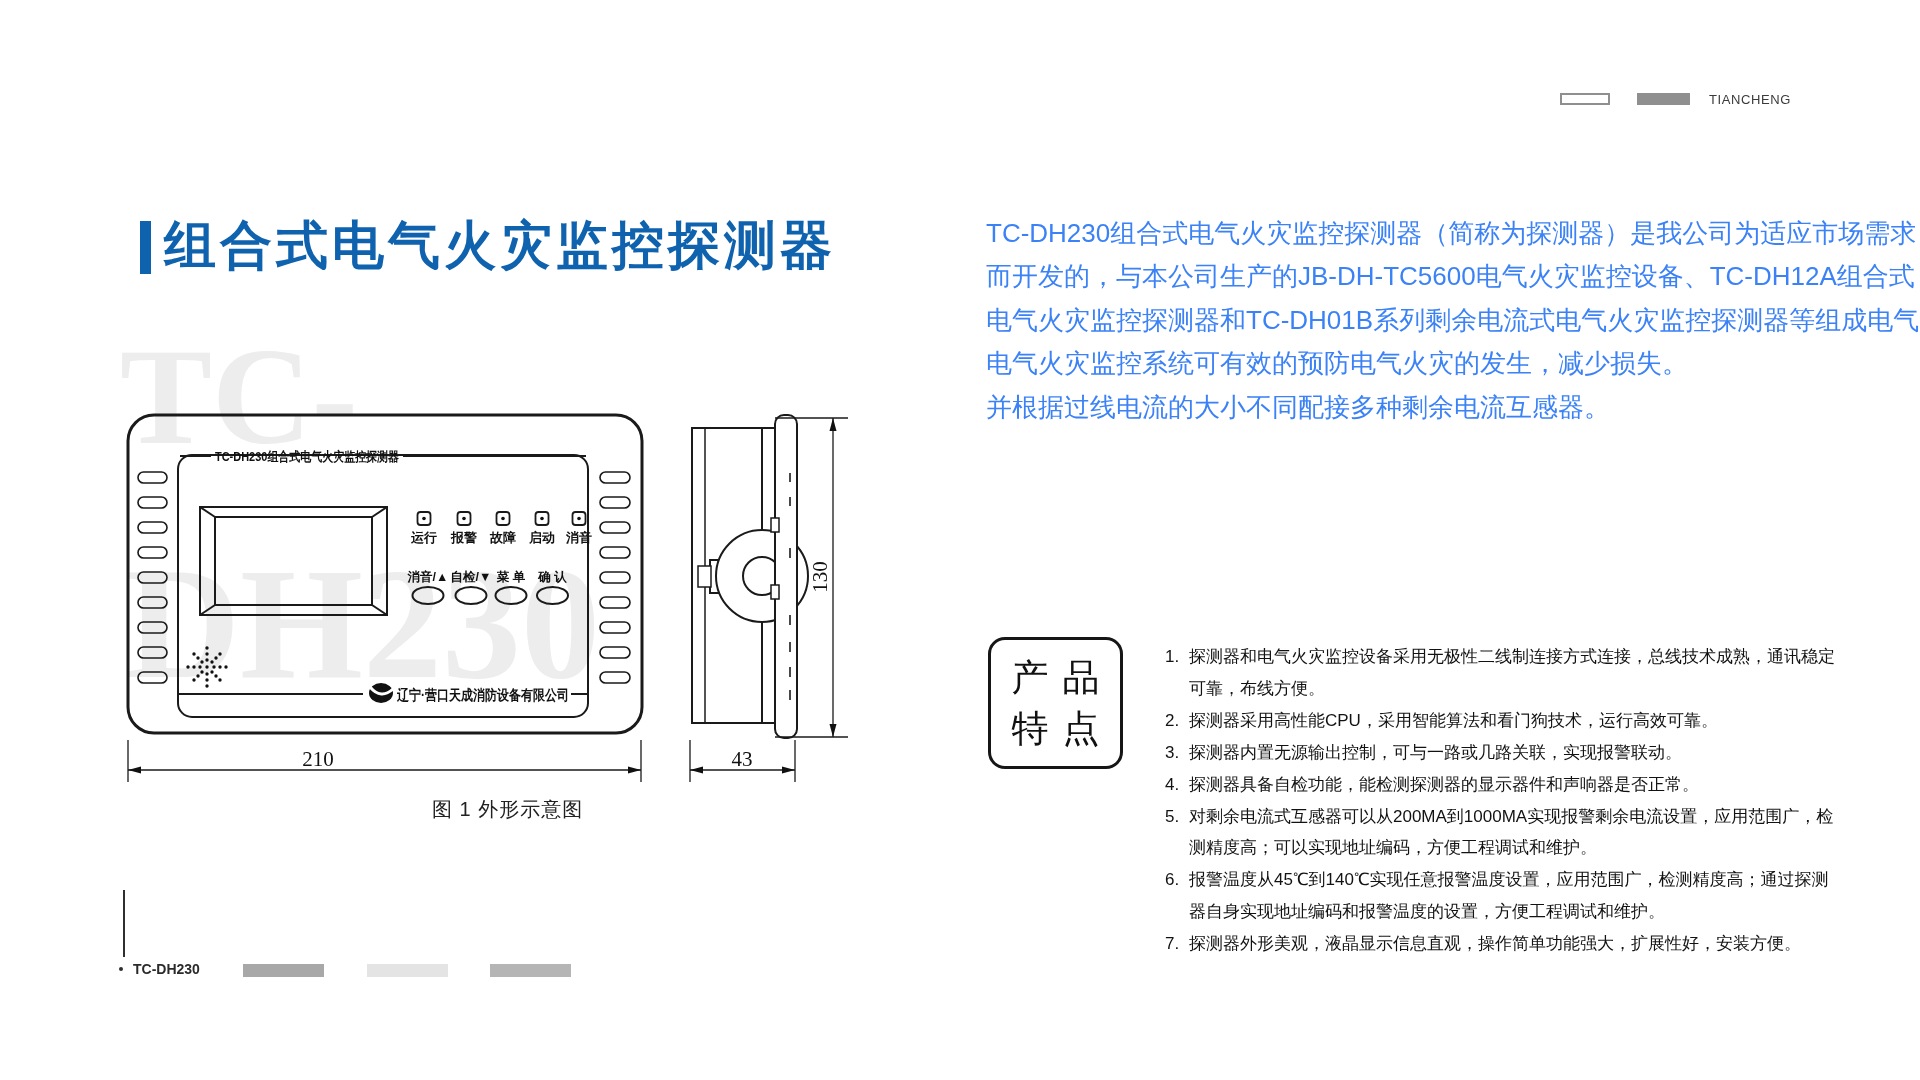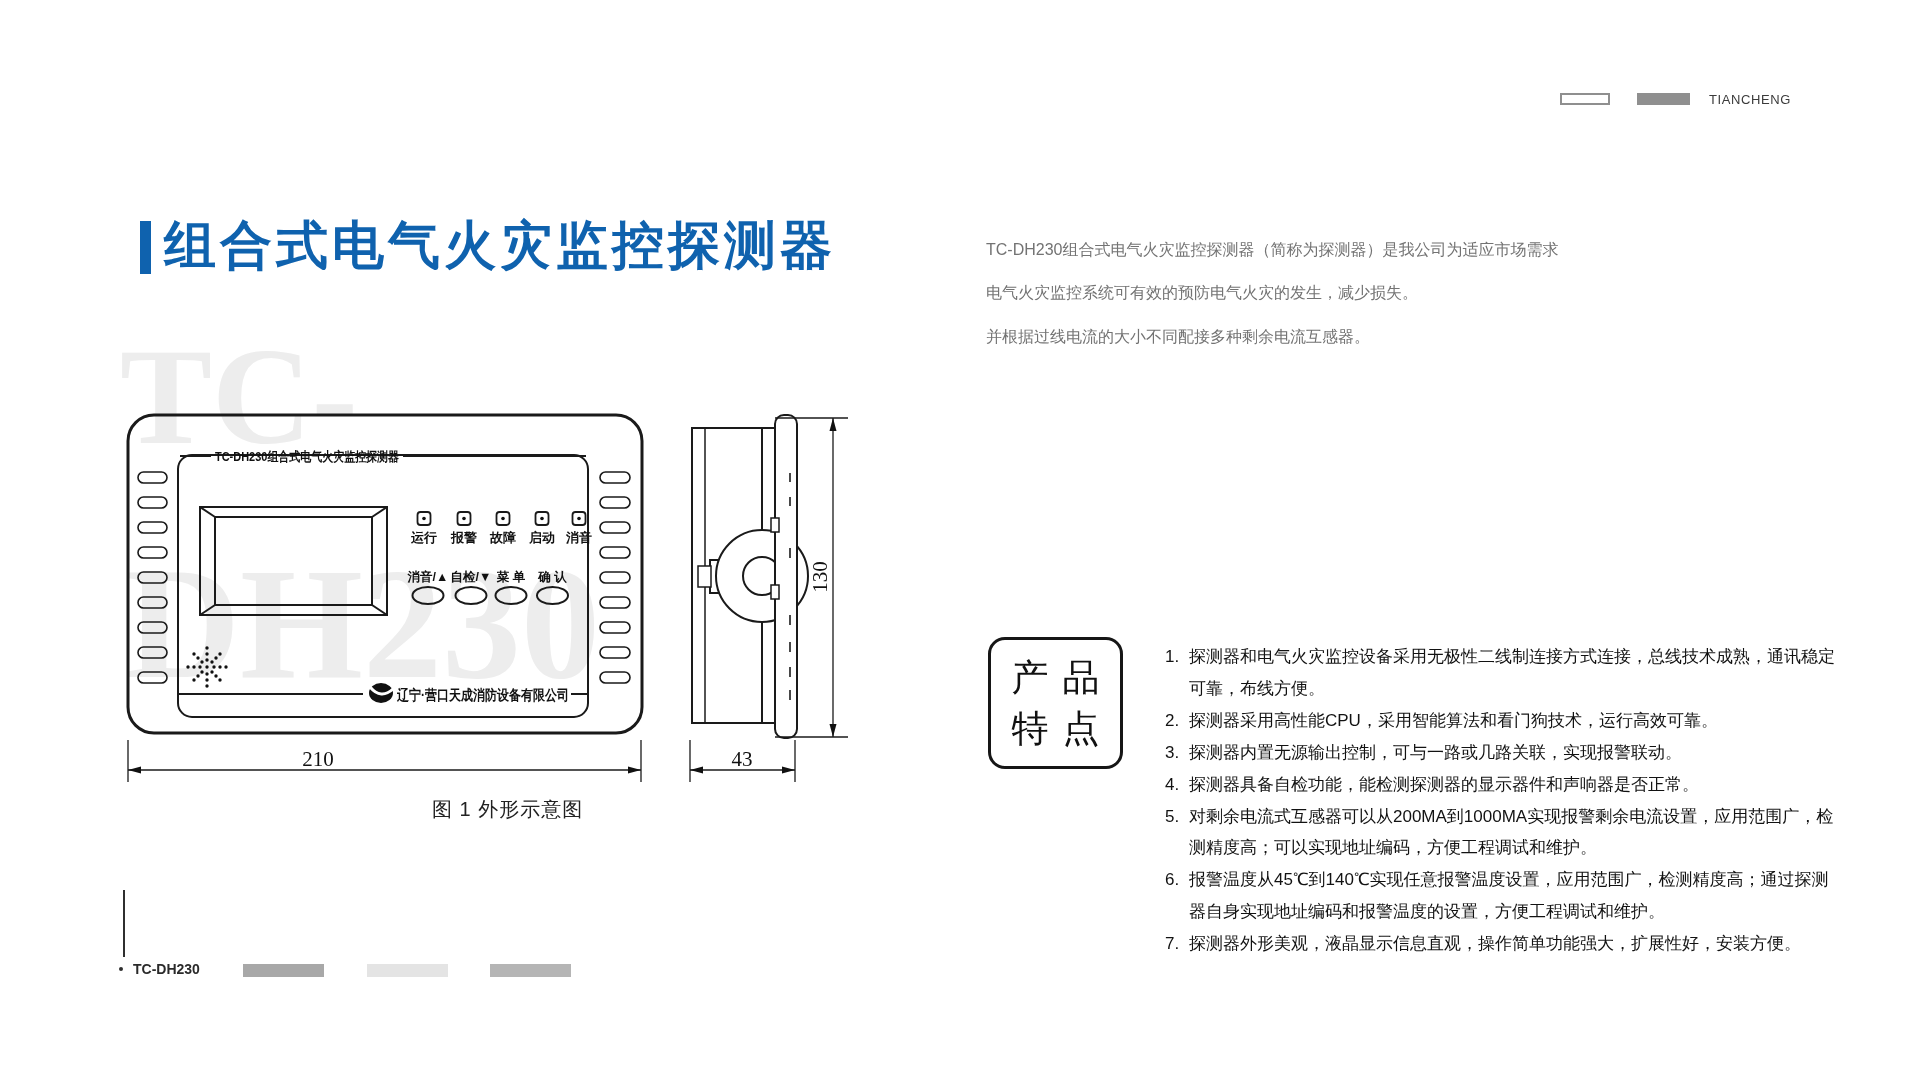--- a/index.html
+++ b/index.html
@@ -12,21 +12,21 @@
   
   .brand-rect-outline{left:1560px;top:93px;width:50px;height:12px;background:#fff;border:2px solid #8f8f8f;box-sizing:border-box;}
   .brand-rect-fill{left:1637px;top:93px;width:53px;height:12px;background:#8f8f8f;}
   .brand-text{left:1709px;top:92px;font-size:13px;letter-spacing:.6px;color:#3b3b3b;}
 
   
   .title-bar{left:140px;top:221px;width:11px;height:53px;background:#0f62ae;}
   .page-title{left:164px;top:211px;font-size:52px;font-weight:bold;color:#0f62ae;letter-spacing:4px;white-space:nowrap;}
 
   
-  .intro{left:986px;top:228px;font-size:16px;line-height:43.4px;color:#737373;white-space:nowrap;}
+  .intro{left:986px;top:212px;font-size:26px;line-height:43.4px;color:#3b82f6;white-space:nowrap;}
 
   
   .wm{font-family:"Liberation Serif",serif;font-weight:bold;color:#ededed;line-height:1;z-index:0;}
   .wm-top{left:120px;top:328px;font-size:138px;}
   .wm-bottom{left:126px;top:545px;font-size:158px;}
 
   
   .figure-svg{left:100px;top:330px;z-index:2;}
   .fig-caption{left:432px;top:796px;font-size:20px;color:#222;letter-spacing:1px;z-index:3;}
 
@@ -56,20 +56,22 @@
 
 <div class="abs brand-rect-outline"></div>
 <div class="abs brand-rect-fill"></div>
 <div class="abs brand-text">TIANCHENG</div>
 
 <div class="abs title-bar"></div>
 <div class="abs page-title">组合式电气火灾监控探测器</div>
 
 <div class="abs intro">
   <div>TC-DH230组合式电气火灾监控探测器（简称为探测器）是我公司为适应市场需求</div>
+  <div>而开发的，与本公司生产的JB-DH-TC5600电气火灾监控设备、TC-DH12A组合式</div>
+  <div>电气火灾监控探测器和TC-DH01B系列剩余电流式电气火灾监控探测器等组成电气</div>
   <div>电气火灾监控系统可有效的预防电气火灾的发生，减少损失。</div>
   <div>并根据过线电流的大小不同配接多种剩余电流互感器。</div>
 </div>
 
 <div class="abs wm wm-top">TC-</div>
 <div class="abs wm wm-bottom">DH230</div>
 
 <svg class="abs figure-svg" width="780" height="520" viewBox="0 0 780 520">
   <g fill="none" stroke="#1a1a1a">
 

